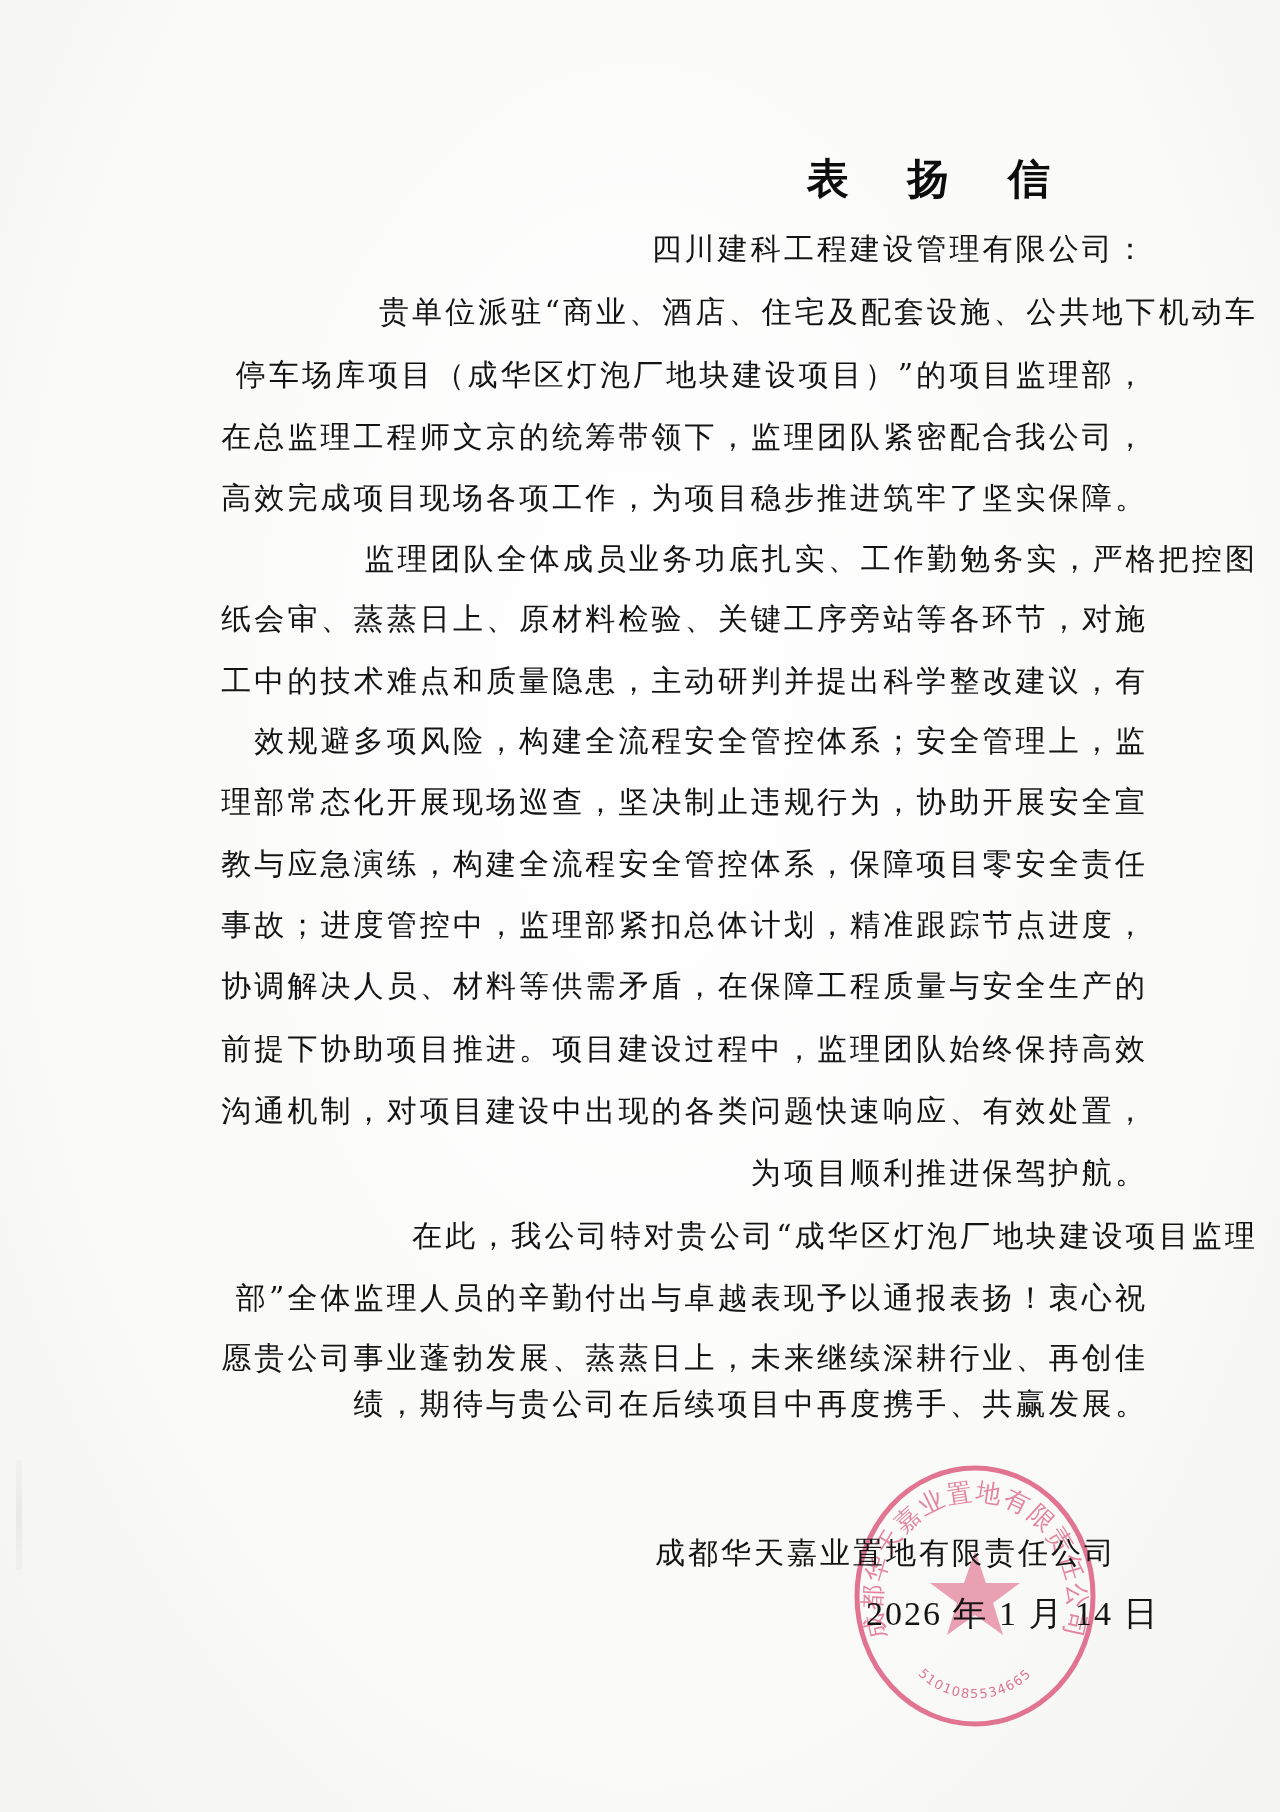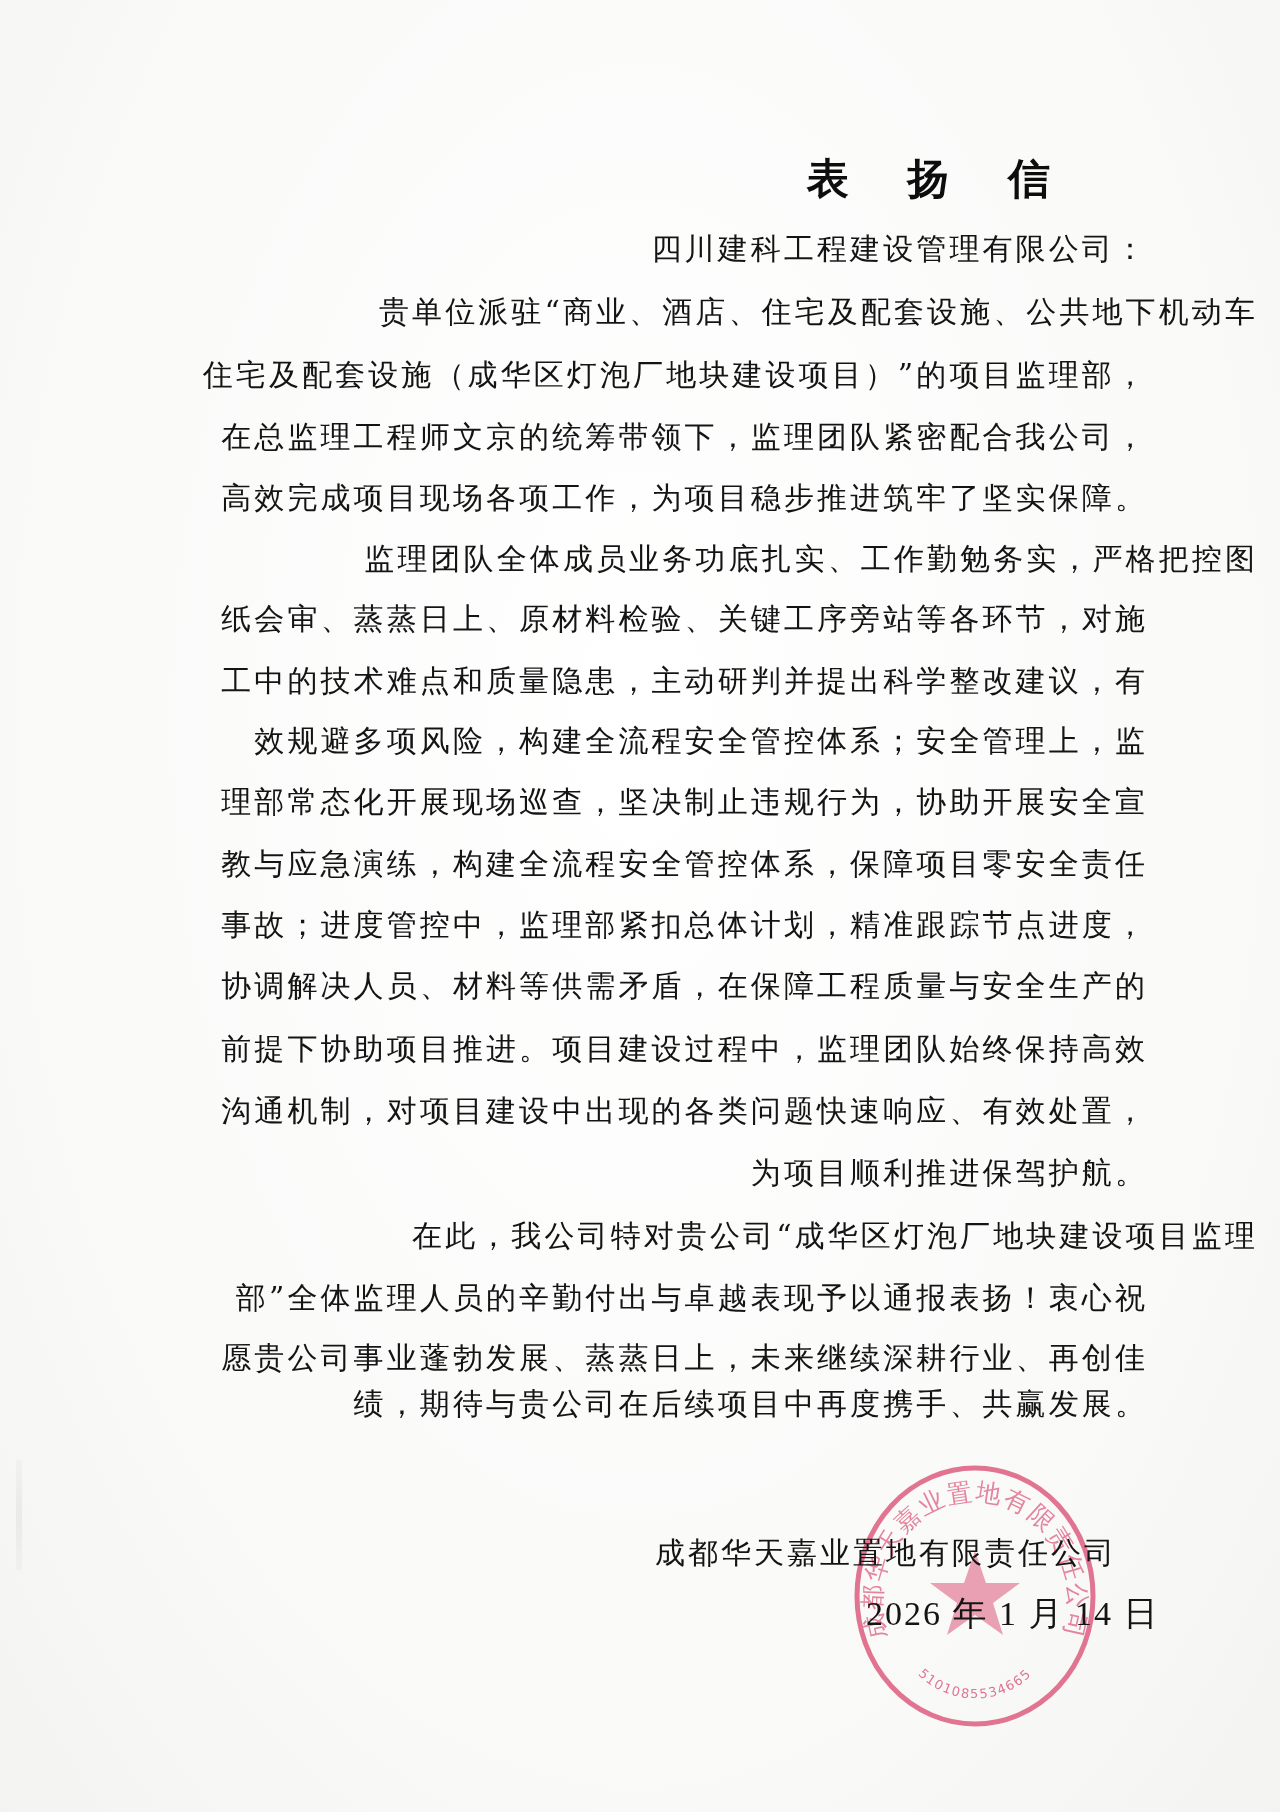--- a/index.html
+++ b/index.html
@@ -34,21 +34,21 @@
 
 <div class="page">
   <div class="scan-mark"></div>
 
   <div class="title">表 扬 信</div>
 
   <div class="line" style="top:229px">四川建科工程建设管理有限公司：</div>
 
   <div>
     <div class="line indent" style="top:292px">贵单位派驻“商业、酒店、住宅及配套设施、公共地下机动车</div>
-    <div class="line" style="top:355px">住宅及配套设施（成华区灯泡厂地块建设项目）”的项目监理部，</div>
+    <div class="line" style="top:355px">停车场库项目（成华区灯泡厂地块建设项目）”的项目监理部，</div>
     <div class="line" style="top:417px">在总监理工程师文京的统筹带领下，监理团队紧密配合我公司，</div>
     <div class="line" style="top:478px">高效完成项目现场各项工作，为项目稳步推进筑牢了坚实保障。</div>
   </div>
 
   <div>
     <div class="line indent" style="top:539px">监理团队全体成员业务功底扎实、工作勤勉务实，严格把控图</div>
     <div class="line" style="top:599px">纸会审、蒸蒸日上、原材料检验、关键工序旁站等各环节，对施</div>
     <div class="line" style="top:661px">工中的技术难点和质量隐患，主动研判并提出科学整改建议，有</div>
     <div class="line" style="top:721px">效规避多项风险，构建全流程安全管控体系；安全管理上，监</div>
     <div class="line" style="top:782px">理部常态化开展现场巡查，坚决制止违规行为，协助开展安全宣</div>

